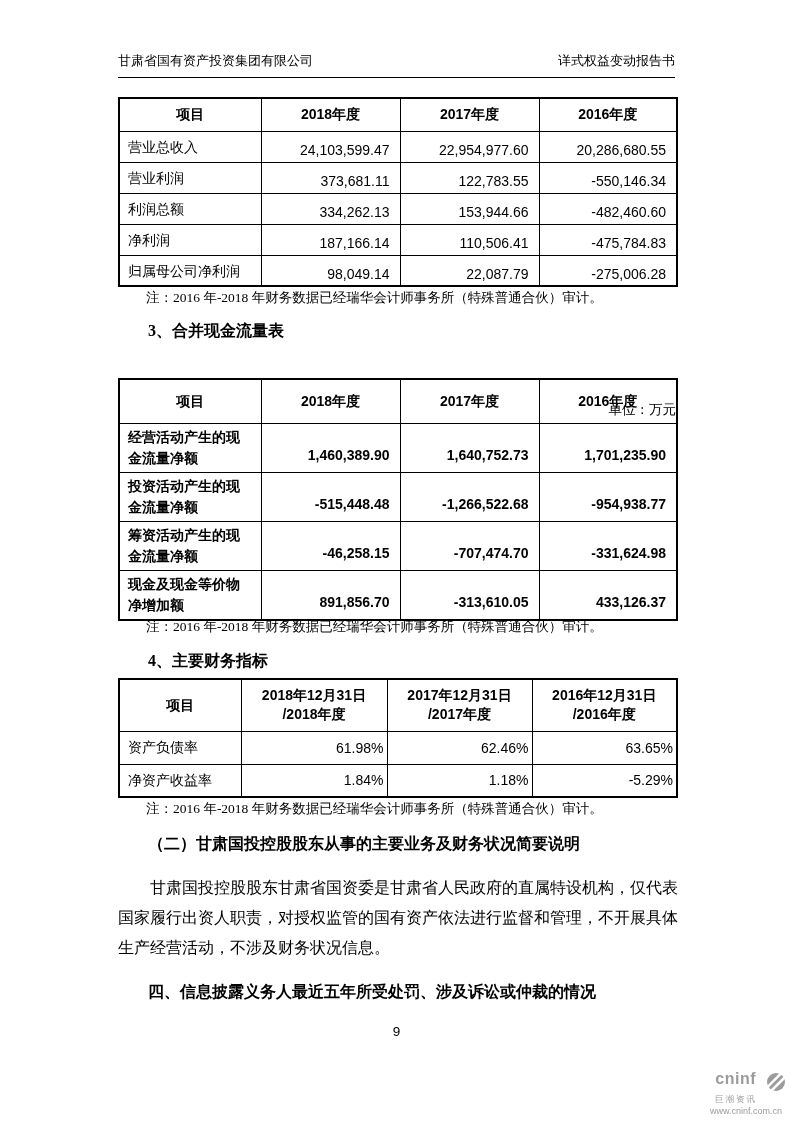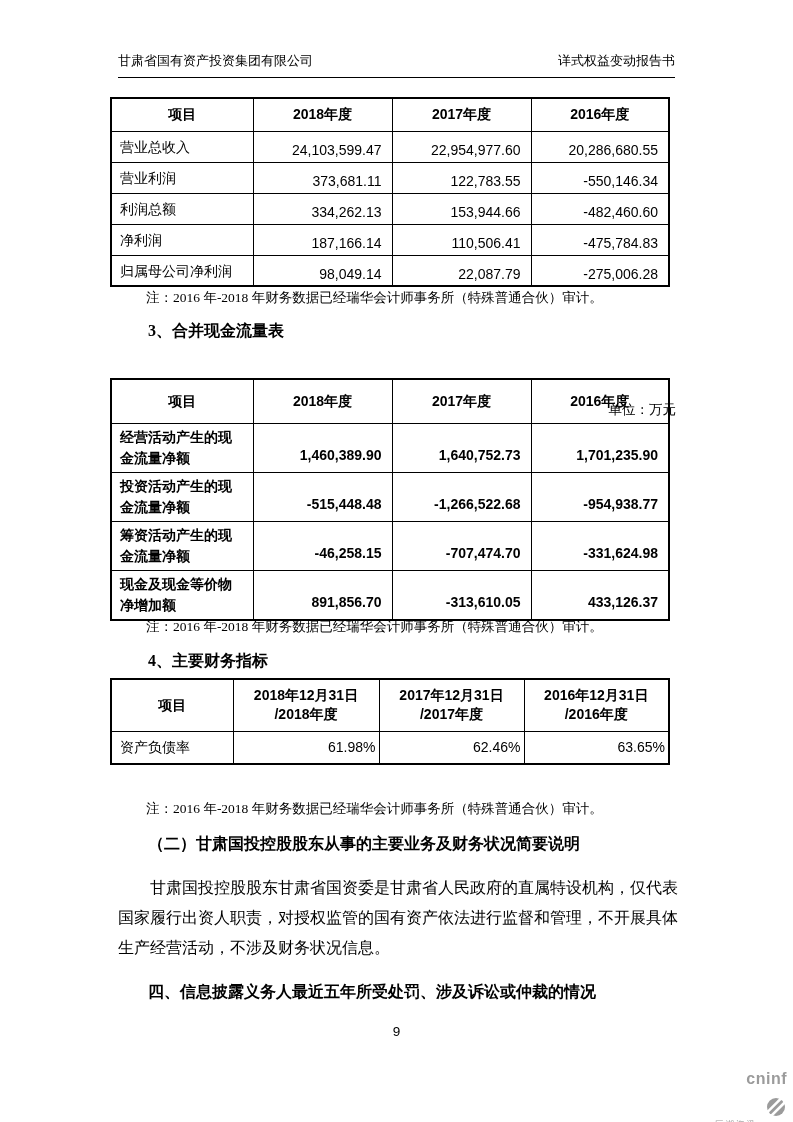--- a/index.html
+++ b/index.html
@@ -14,21 +14,21 @@
   }
   
   .doc-header {
     position:absolute; top:53px; left:118px; right:118px;
     display:flex; justify-content:space-between; align-items:flex-end;
     font-size:13px; line-height:15px;
     border-bottom:1px solid #000; padding-bottom:9px;
   }
   
   table.tbl {
-    position:absolute; left:110px;
+    position:absolute; left:118px;
     width:558px; table-layout:fixed;
     border-collapse:collapse;
     border:2px solid #000;
   }
   .tbl th, .tbl td { border:1px solid #000; overflow:hidden; }
   .tbl th {
     font-family:"Liberation Sans", sans-serif;
     font-weight:bold; font-size:14px;
     text-align:center; vertical-align:middle; line-height:19px;
   }
@@ -86,23 +86,22 @@
     font-family:"Liberation Sans", sans-serif;
   }
   
   .cninfo {
     position:absolute; top:1071px; right:4px; width:86px;
     color:#9b9b9b;
     font-family:"Liberation Sans", sans-serif;
     text-align:center; line-height:1;
   }
   .cninfo-row {
-    display:flex; justify-content:flex-end; align-items:flex-end; gap:9px;
+    display:flex; justify-content:flex-end; align-items:flex-start; gap:9px;
     padding-right:2px;
-    flex-direction:column;
   }
   .cninfo-name { font-weight:bold; font-size:16px; letter-spacing:0.5px; }
   .cninfo-caption { font-size:8.5px; letter-spacing:2px; margin-top:2px; padding-right:20px; }
   .cninfo-url { font-size:9px; margin-top:3px; white-space:nowrap; }
 </style>
 </head>
 <body>
 
 <div class="page">
 
@@ -228,20 +227,26 @@
         <div>2016年12月31日</div>
         <div>/2016年度</div>
       </th>
     </tr>
     <tr class="data">
       <td class="lbl">资产负债率</td>
       <td class="num">61.98%</td>
       <td class="num">62.46%</td>
       <td class="num">63.65%</td>
     </tr>
+    <tr class="data">
+      <td class="lbl">净资产收益率</td>
+      <td class="num">1.84%</td>
+      <td class="num">1.18%</td>
+      <td class="num">-5.29%</td>
+    </tr>
   </tbody>
     </table>
   <div class="note note3">注：2016 年-2018 年财务数据已经瑞华会计师事务所（特殊普通合伙）审计。</div>
 
   <div class="sub-heading h-business">（二）甘肃国投控股股东从事的主要业务及财务状况简要说明</div>
   <div class="para-line pl0">甘肃国投控股股东甘肃省国资委是甘肃省人民政府的直属特设机构，仅代表</div>
   <div class="para-line pl1">国家履行出资人职责，对授权监管的国有资产依法进行监督和管理，不开展具体</div>
   <div class="para-line pl2">生产经营活动，不涉及财务状况信息。</div>
 
   <div class="sub-heading h-penalty">四、信息披露义务人最近五年所受处罚、涉及诉讼或仲裁的情况</div>

